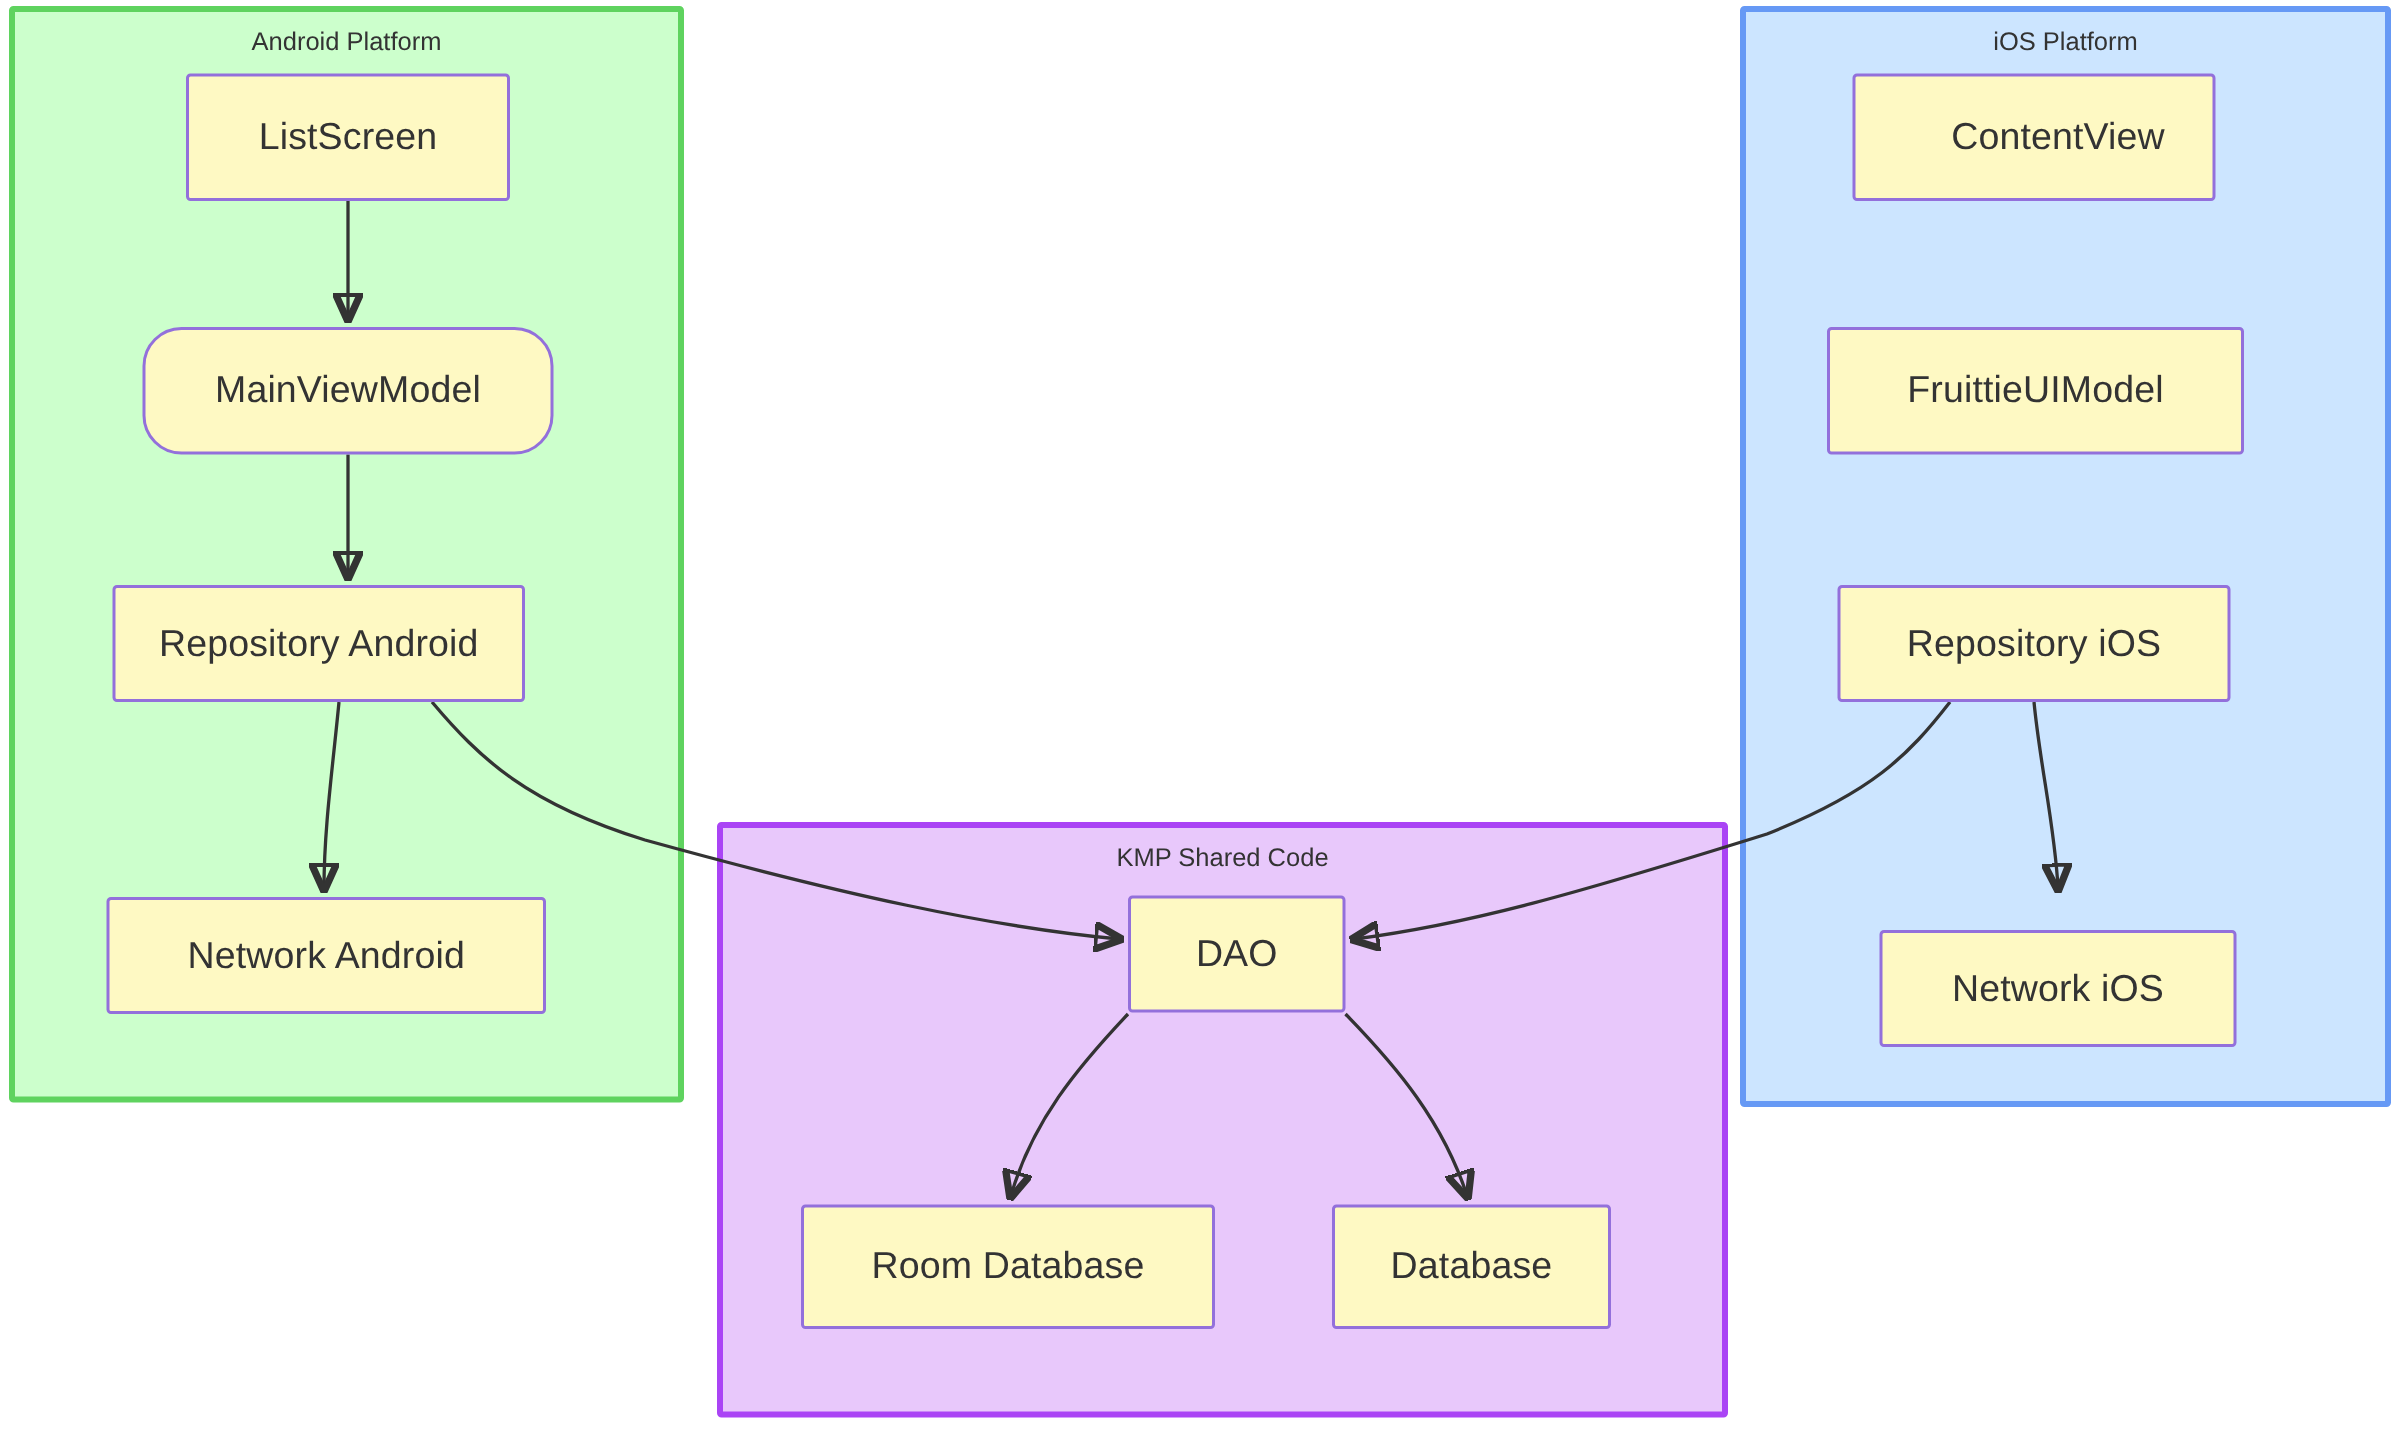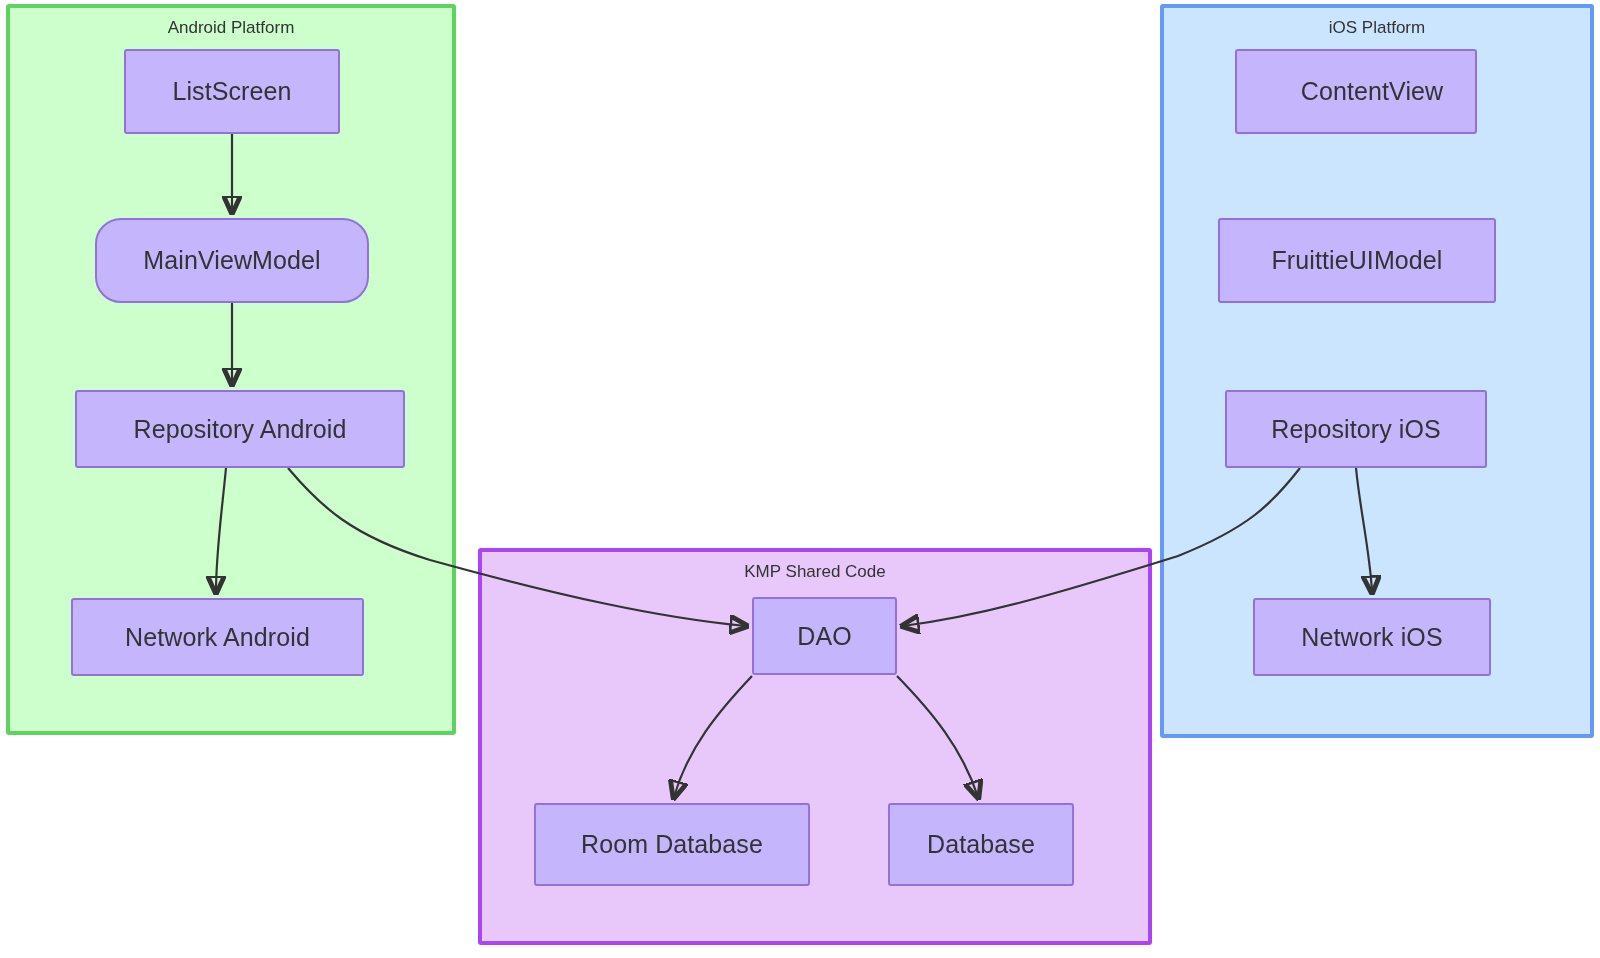--- a/index.html
+++ b/index.html
@@ -33,21 +33,21 @@
     text-align: center;
     font-size: 17px;
     color: #333333;
     font-family: "Liberation Sans", sans-serif;
     white-space: nowrap;
     pointer-events: none;
   }
   .node {
     position: absolute;
     box-sizing: border-box;
-    background: #c4b5fd;
+    background: #fef9c3;
     border: 2px solid #9370db;
     border-radius: 3px;
     display: flex;
     align-items: center;
     justify-content: center;
     color: #333333;
     font-size: 25px;
     font-family: "Liberation Sans", sans-serif;
     letter-spacing: 0.1px;
     white-space: nowrap;
@@ -100,21 +100,21 @@
         <path d="M 897,676 C 932,712 962,748 978,797" marker-end="url(#arrowhead)"></path>
       </g>
   </svg>
 
   <div class="node" style="left: 124px; top: 49px; width: 216px; height: 85px;">
     <span>ListScreen</span>
   </div>
   <div class="node" style="left: 95px; top: 218px; width: 274px; height: 85px; border-radius: 26px;">
     <span>MainViewModel</span>
   </div>
-  <div class="node" style="left: 75px; top: 390px; width: 330px; height: 78px;">
+  <div class="node" style="left: 75px; top: 390px; width: 275px; height: 78px;">
     <span>Repository Android</span>
   </div>
   <div class="node" style="left: 71px; top: 598px; width: 293px; height: 78px;">
     <span>Network Android</span>
   </div>
   <div class="node" style="left: 752px; top: 597px; width: 145px; height: 78px;">
     <span>DAO</span>
   </div>
   <div class="node" style="left: 534px; top: 803px; width: 276px; height: 83px;">
     <span>Room Database</span>
@@ -124,17 +124,17 @@
   </div>
   <div class="node" style="left: 1235px; top: 49px; width: 242px; height: 85px; padding-left: 32px;">
     <span>ContentView</span>
   </div>
   <div class="node" style="left: 1218px; top: 218px; width: 278px; height: 85px;">
     <span>FruittieUIModel</span>
   </div>
   <div class="node" style="left: 1225px; top: 390px; width: 262px; height: 78px;">
     <span>Repository iOS</span>
   </div>
-  <div class="node" style="left: 1253px; top: 598px; width: 238px; height: 78px;">
+  <div class="node" style="left: 1253px; top: 620px; width: 238px; height: 78px;">
     <span>Network iOS</span>
   </div>
 
 </div>
 
 </body></html>

